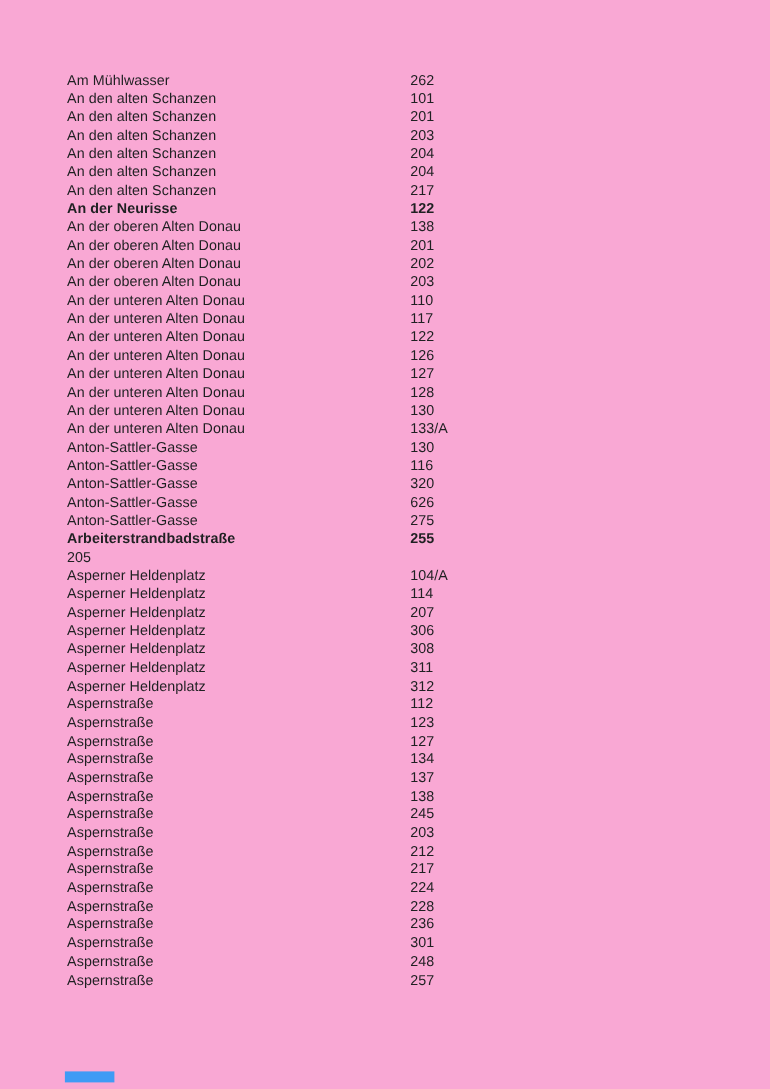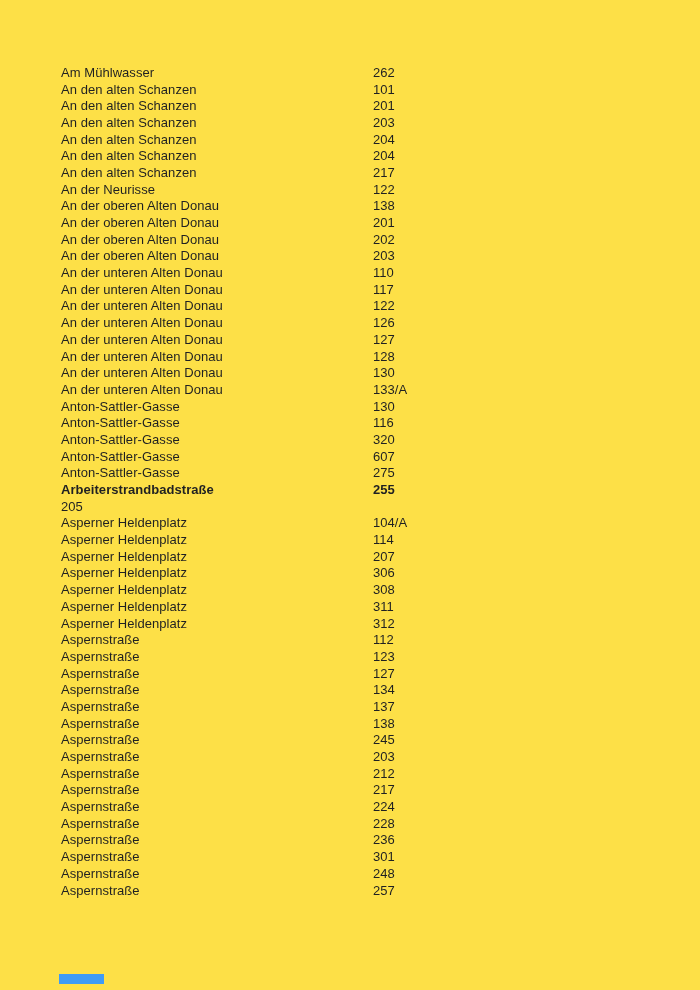--- a/index.html
+++ b/index.html
@@ -35,21 +35,21 @@
     position: absolute;
     left: 59px;
     top: 974px;
     width: 45px;
     height: 10px;
   }
 </style>
 </head>
 <body>
 
-<div class="page" style="background: #fde047;">
+<div class="page" style="background: #f9a8d4;">
 
   <div class="address-list">
     <div class="row" style="color: rgb(31, 32, 34);">
       <span class="street">Am Mühlwasser</span>
       <span class="number">262</span>
     </div>
 
     <div class="row" style="color: rgb(31, 32, 34);">
       <span class="street">An den alten Schanzen</span>
       <span class="number">101</span>
@@ -73,21 +73,21 @@
     <div class="row" style="color: rgb(31, 32, 34);">
       <span class="street">An den alten Schanzen</span>
       <span class="number">204</span>
     </div>
 
     <div class="row" style="color: rgb(31, 32, 34);">
       <span class="street">An den alten Schanzen</span>
       <span class="number">217</span>
     </div>
 
-    <div class="row" style="color: rgb(31, 32, 34);">
+    <div class="row" style="color: rgb(31, 32, 34); font-weight: bold;">
       <span class="street">An der Neurisse</span>
       <span class="number">122</span>
     </div>
 
     <div class="row" style="color: rgb(31, 32, 34);">
       <span class="street">An der oberen Alten Donau</span>
       <span class="number">138</span>
     </div>
 
     <div class="row" style="color: rgb(31, 32, 34);">
@@ -155,21 +155,21 @@
       <span class="number">116</span>
     </div>
 
     <div class="row" style="color: rgb(31, 32, 34);">
       <span class="street">Anton-Sattler-Gasse</span>
       <span class="number">320</span>
     </div>
 
     <div class="row" style="color: rgb(31, 32, 34);">
       <span class="street">Anton-Sattler-Gasse</span>
-      <span class="number">607</span>
+      <span class="number">626</span>
     </div>
 
     <div class="row" style="color: rgb(31, 32, 34);">
       <span class="street">Anton-Sattler-Gasse</span>
       <span class="number">275</span>
     </div>
 
     <div class="row" style="color: rgb(31, 32, 34); font-weight: bold;">
       <span class="street">Arbeiterstrandbadstraße</span>
       <span class="number">255</span>

